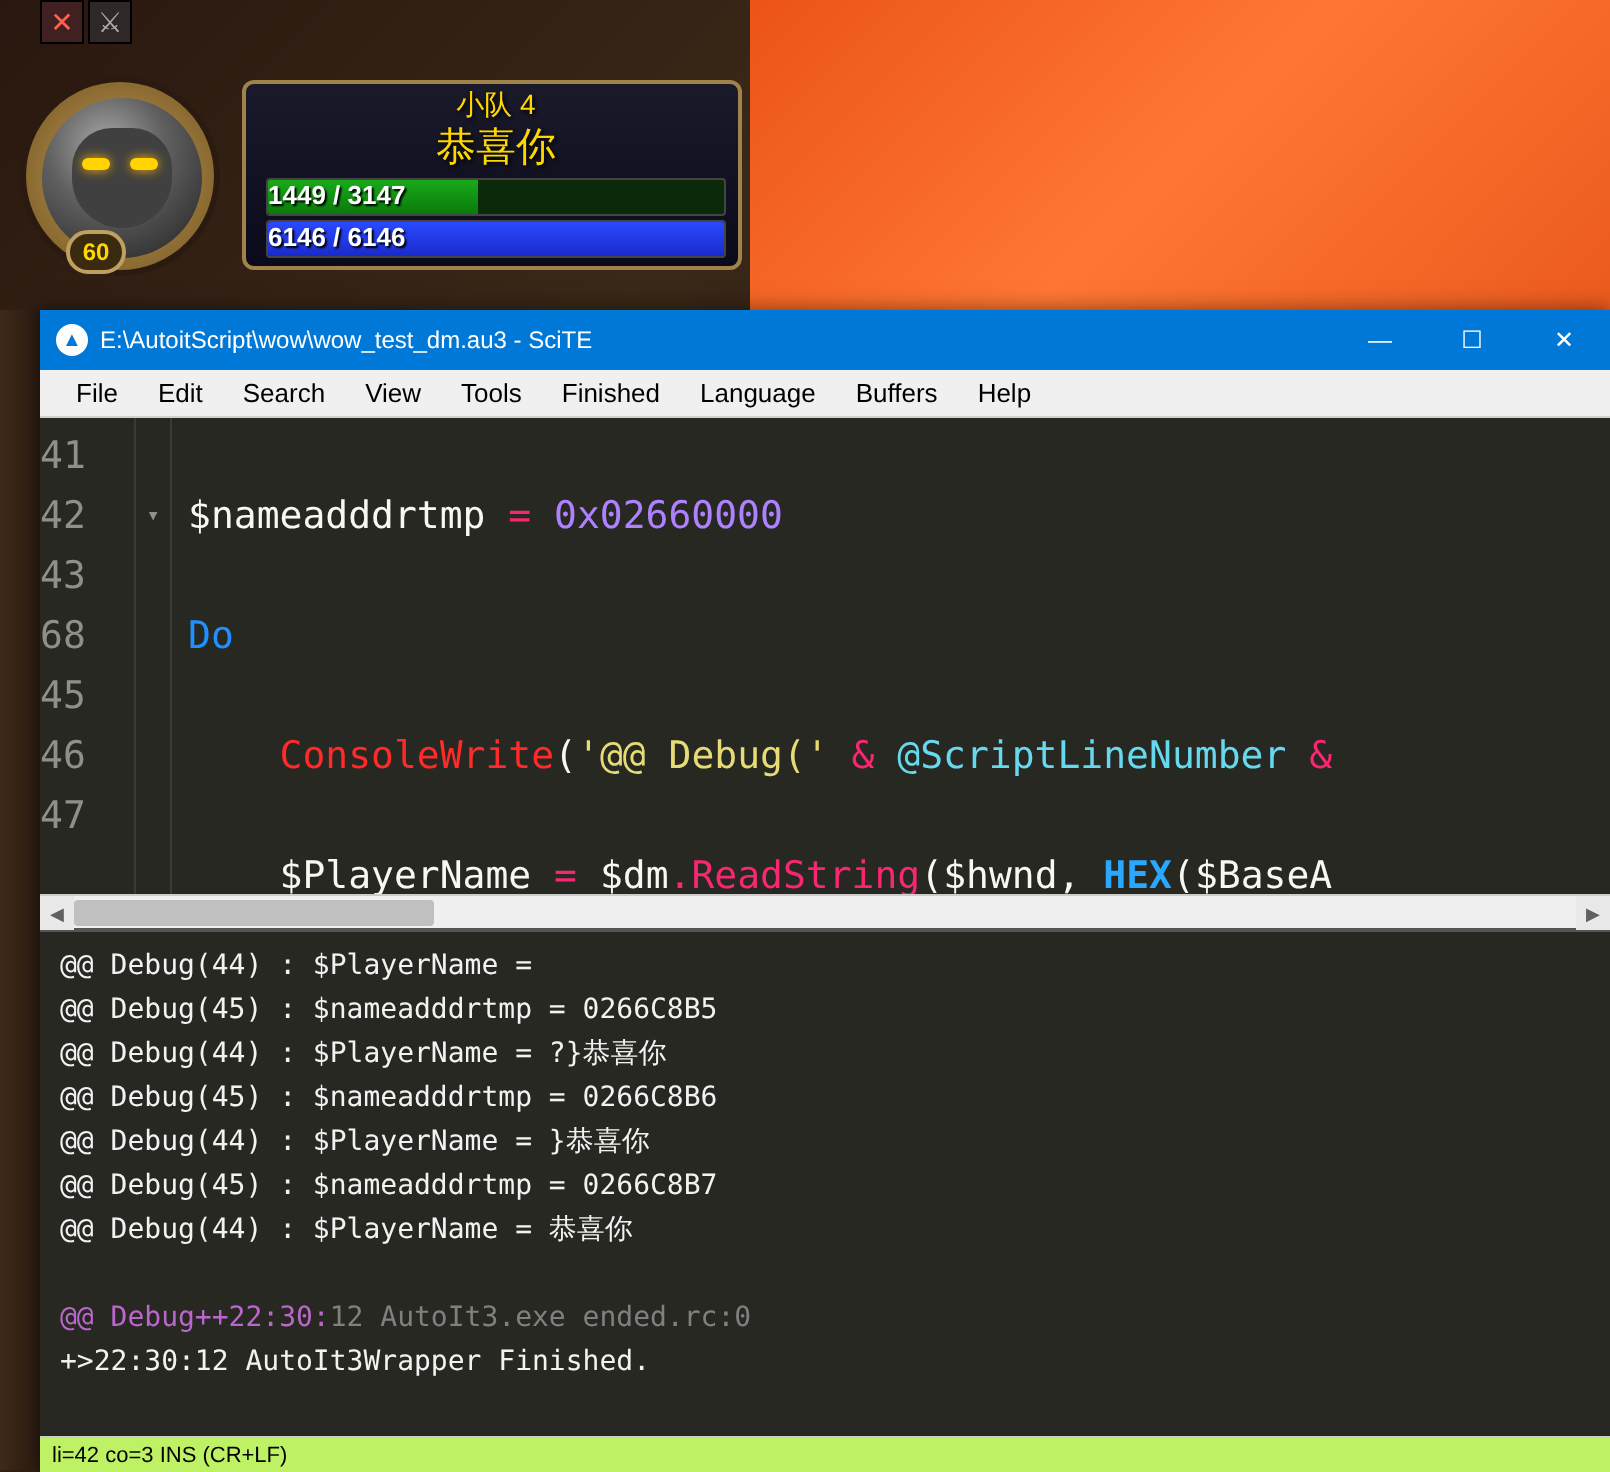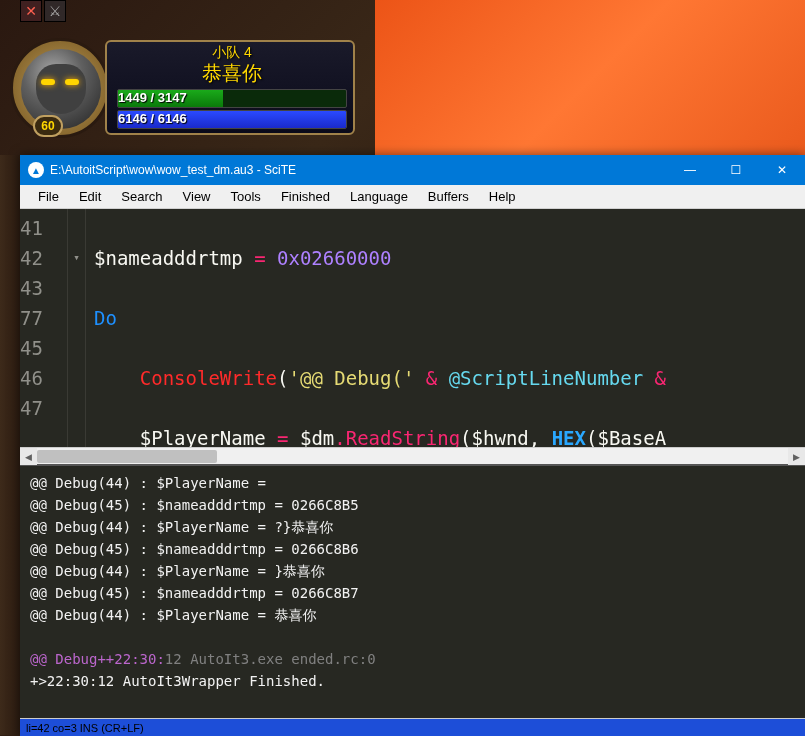--- a/index.html
+++ b/index.html
@@ -16,21 +16,21 @@
 .portrait { position: absolute; top: 8px; left: 8px; width: 80px; height: 80px; border-radius: 50%; background: radial-gradient(circle at 40% 30%, #a8a8a8 0%, #606060 40%, #202020 100%); overflow: hidden; }
 .portrait-face { position: absolute; top: 15px; left: 15px; width: 50px; height: 50px; background: #404040; border-radius: 40% 40% 50% 50%; }
 .eye-glow1 { position: absolute; top: 30px; left: 20px; width: 14px; height: 6px; background: #ffd400; border-radius: 3px; box-shadow: 0 0 6px #ffb000; }
 .eye-glow2 { position: absolute; top: 30px; left: 44px; width: 14px; height: 6px; background: #ffd400; border-radius: 3px; box-shadow: 0 0 6px #ffb000; }
 .level-badge { position: absolute; bottom: -2px; left: 20px; width: 30px; height: 22px; background: #3a2a10; border: 2px solid #c0a060; border-radius: 12px; display: flex; align-items: center; justify-content: center; color: #ffd700; font-size: 12px; font-weight: bold; z-index: 5; }
 
 .debuff-icons { position: absolute; top: -28px; left: 10px; display: flex; gap: 2px; }
 .debuff { width: 22px; height: 22px; border: 1px solid #000; background: #402020; display: flex; align-items: center; justify-content: center; color: #ff6050; font-size: 14px; }
 .debuff2 { background: #302828; color: #aaa; }
 
-.name-plate { position: absolute; top: 12px; left: 95px; width: 250px; height: 95px; background: linear-gradient(180deg, #1a1a2a 0%, #0a0a1a 100%); border: 2px solid #a0824a; border-radius: 6px; padding: 2px 6px 4px 10px; }
+.name-plate { position: absolute; top: 12px; left: 111px; width: 250px; height: 95px; background: linear-gradient(180deg, #1a1a2a 0%, #0a0a1a 100%); border: 2px solid #a0824a; border-radius: 6px; padding: 2px 6px 4px 10px; }
 .party-label { color: #ffd700; font-size: 14px; text-align: center; text-shadow: 1px 1px 2px #000; }
 .player-name { color: #ffd700; font-size: 20px; font-weight: normal; text-align: center; text-shadow: 1px 1px 2px #000; margin-top: -2px; }
 .bar { height: 19px; border: 1px solid #444; border-radius: 2px; margin-top: 2px; position: relative; overflow: hidden; }
 .hp-bar { background: #0a2a0a; }
 .hp-fill { position: absolute; top: 0; left: 0; height: 100%; width: 46%; background: linear-gradient(180deg, #1aaa1a 0%, #0a7a0a 100%); }
 .mp-bar { background: #0a0a3a; }
 .mp-fill { position: absolute; top: 0; left: 0; height: 100%; width: 100%; background: linear-gradient(180deg, #2a4aff 0%, #1a2acc 100%); }
 .bar-text { position: absolute; width: 100%; color: #fff; font-size: 13px; font-weight: bold; text-shadow: 1px 1px 1px #000; top: 0; }
 
 
@@ -64,21 +64,21 @@
 .hscroll { height: 17px; background: #f0f0f0; border-top: 1px solid #ccc; position: relative; }
 .hscroll-thumb { position: absolute; left: 17px; top: 2px; height: 13px; width: 180px; background: #c0c0c0; border-radius: 2px; }
 .hscroll-arrow { position: absolute; width: 17px; height: 17px; top: 0; background: #e8e8e8; display: flex; align-items: center; justify-content: center; font-size: 9px; color: #606060; }
 .ha-left { left: 0; }
 .ha-right { right: 0; }
 
 .console { height: 254px; background: #272822; color: #f2f2f2; font-family: Consolas, "Microsoft YaHei", monospace; font-size: 14px; padding: 6px 10px; line-height: 22px; overflow: hidden; border-top: 2px solid #555; }
 .con-time { color: #bb66cc; }
 .con-grey { color: #808080; }
 
-.statusbar { height: 18px; background: #1d4ed8; font-size: 11px; color: #000; display: flex; align-items: center; padding: 0 6px; border-top: 1px solid #ccc; }
+.statusbar { height: 18px; background: #bef264; font-size: 11px; color: #000; display: flex; align-items: center; padding: 0 6px; border-top: 1px solid #ccc; }
 </style>
 </head>
 <body>
 
 <div class="game-bg">
   <div class="orange-panel"></div>
   <div class="wall-left"></div>
 </div>
 
 <div class="unit-frame">
@@ -129,21 +129,21 @@
     <div class="menu-item">Language</div>
     <div class="menu-item">Buffers</div>
     <div class="menu-item">Help</div>
   </div>
 
   <div class="editor-area">
     <div class="gutter">
       <div>41</div>
       <div>42</div>
       <div>43</div>
-      <div>77</div>
+      <div>68</div>
       <div>45</div>
       <div>46</div>
       <div>47</div>
     </div>
     <div class="fold-col">
       <div>&nbsp;</div>
         <div>▾</div>
         <div>&nbsp;</div>
         <div>&nbsp;</div>
         <div>&nbsp;</div>

